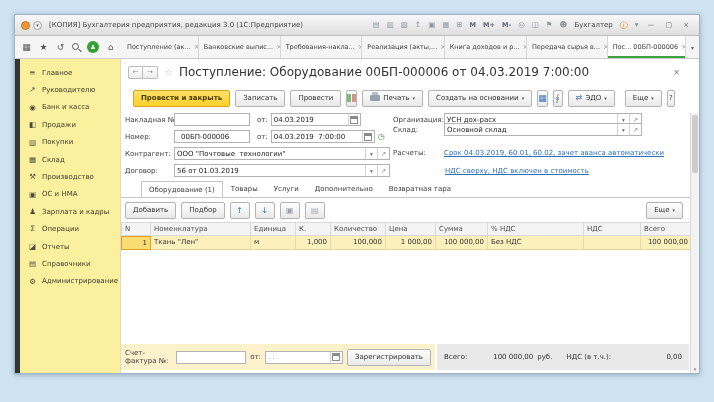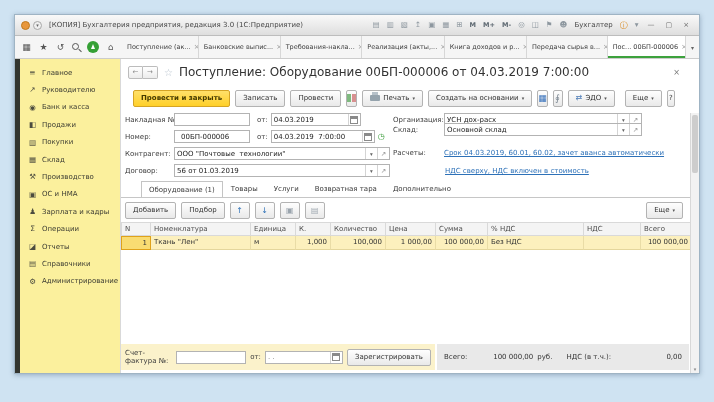--- a/index.html
+++ b/index.html
@@ -352,22 +352,22 @@
         </div>
         <div class="fr" style="left:324px;top:56px">
           <span class="lnk">НДС сверху, НДС включен в стоимость</span>
         </div>
       </div>
 
       <div class="sectabs">
         <span class="stab active">Оборудование (1)</span>
         <span class="stab">Товары</span>
         <span class="stab">Услуги</span>
+        <span class="stab">Дополнительно</span>
         <span class="stab">Возвратная тара</span>
-        <span class="stab">Дополнительно</span>
       </div>
 
       <div class="listbar">
         <span class="btn">Добавить</span>
         <span class="btn">Подбор</span>
         <span class="btn ibtn">
             <span class="arr">↑</span>
           </span>
         <span class="btn ibtn">
             <span class="arr">↓</span>

